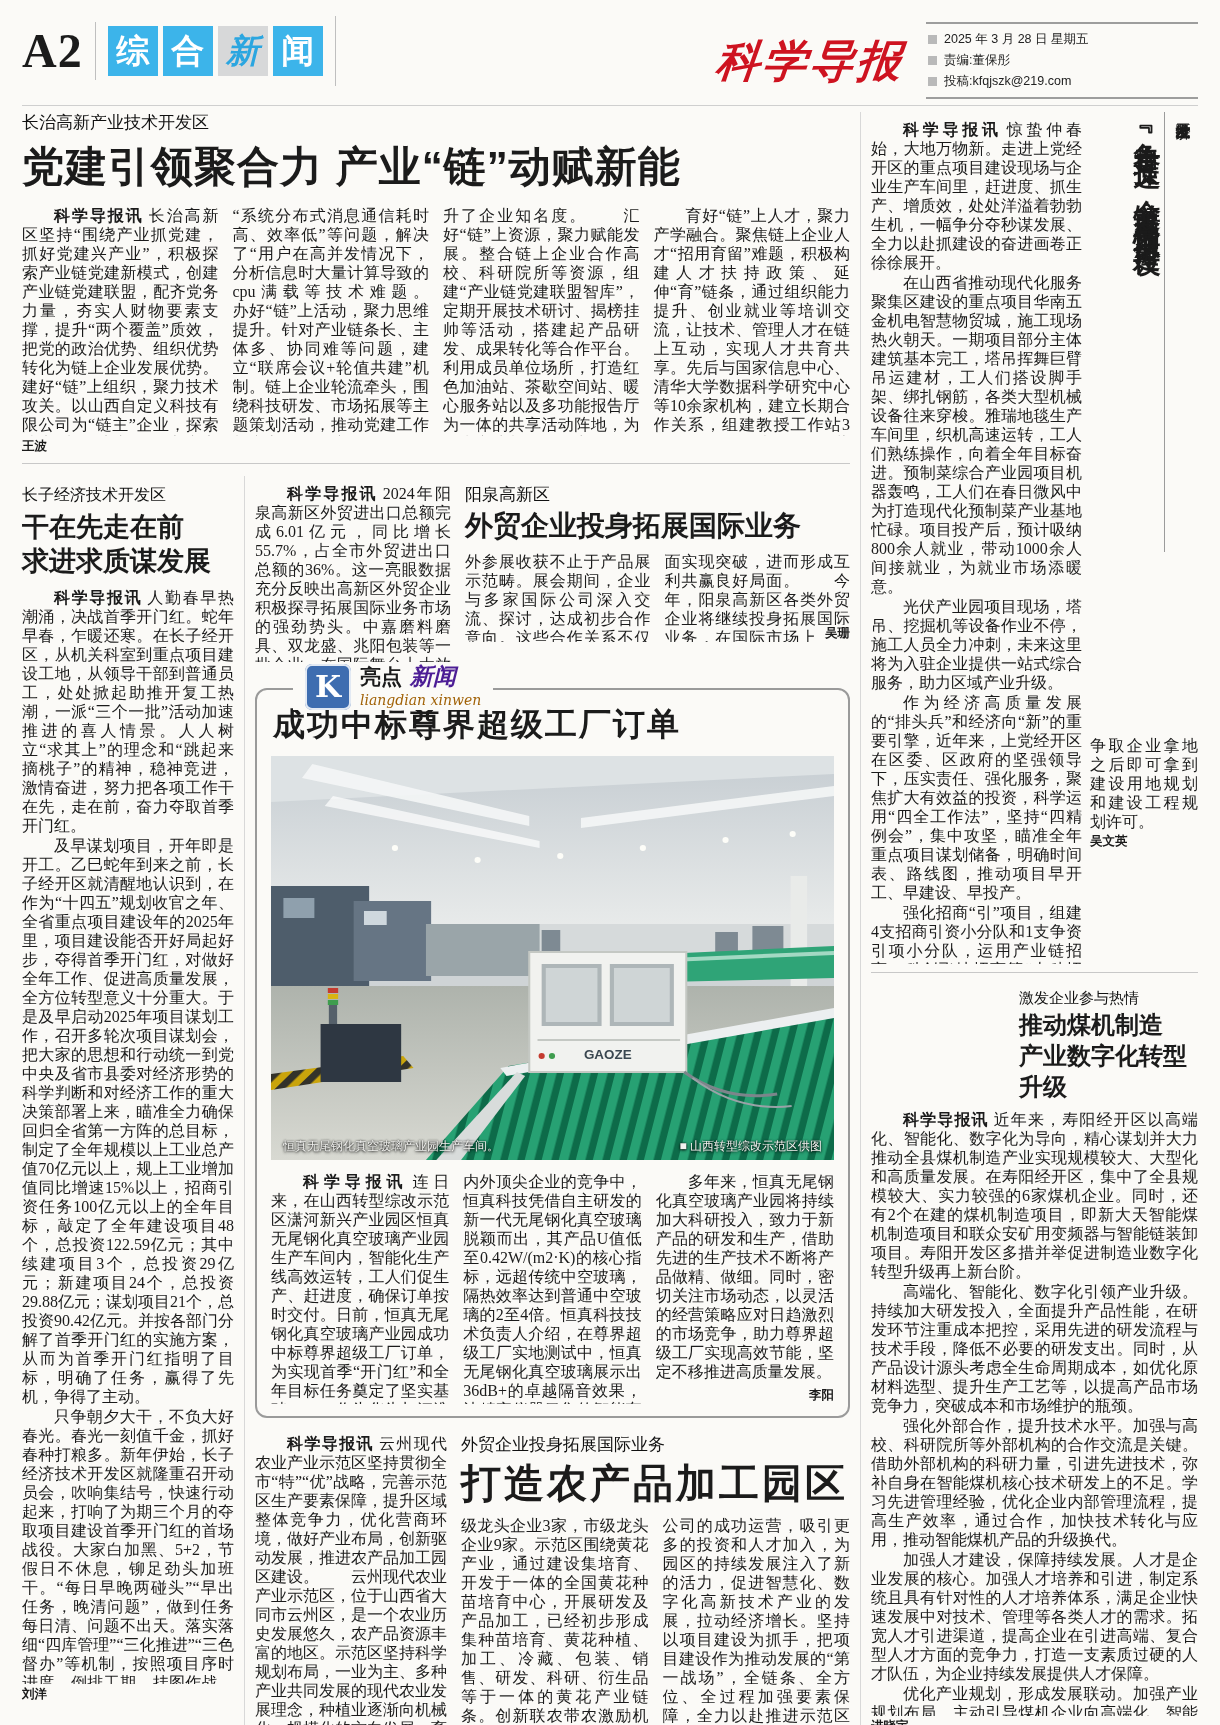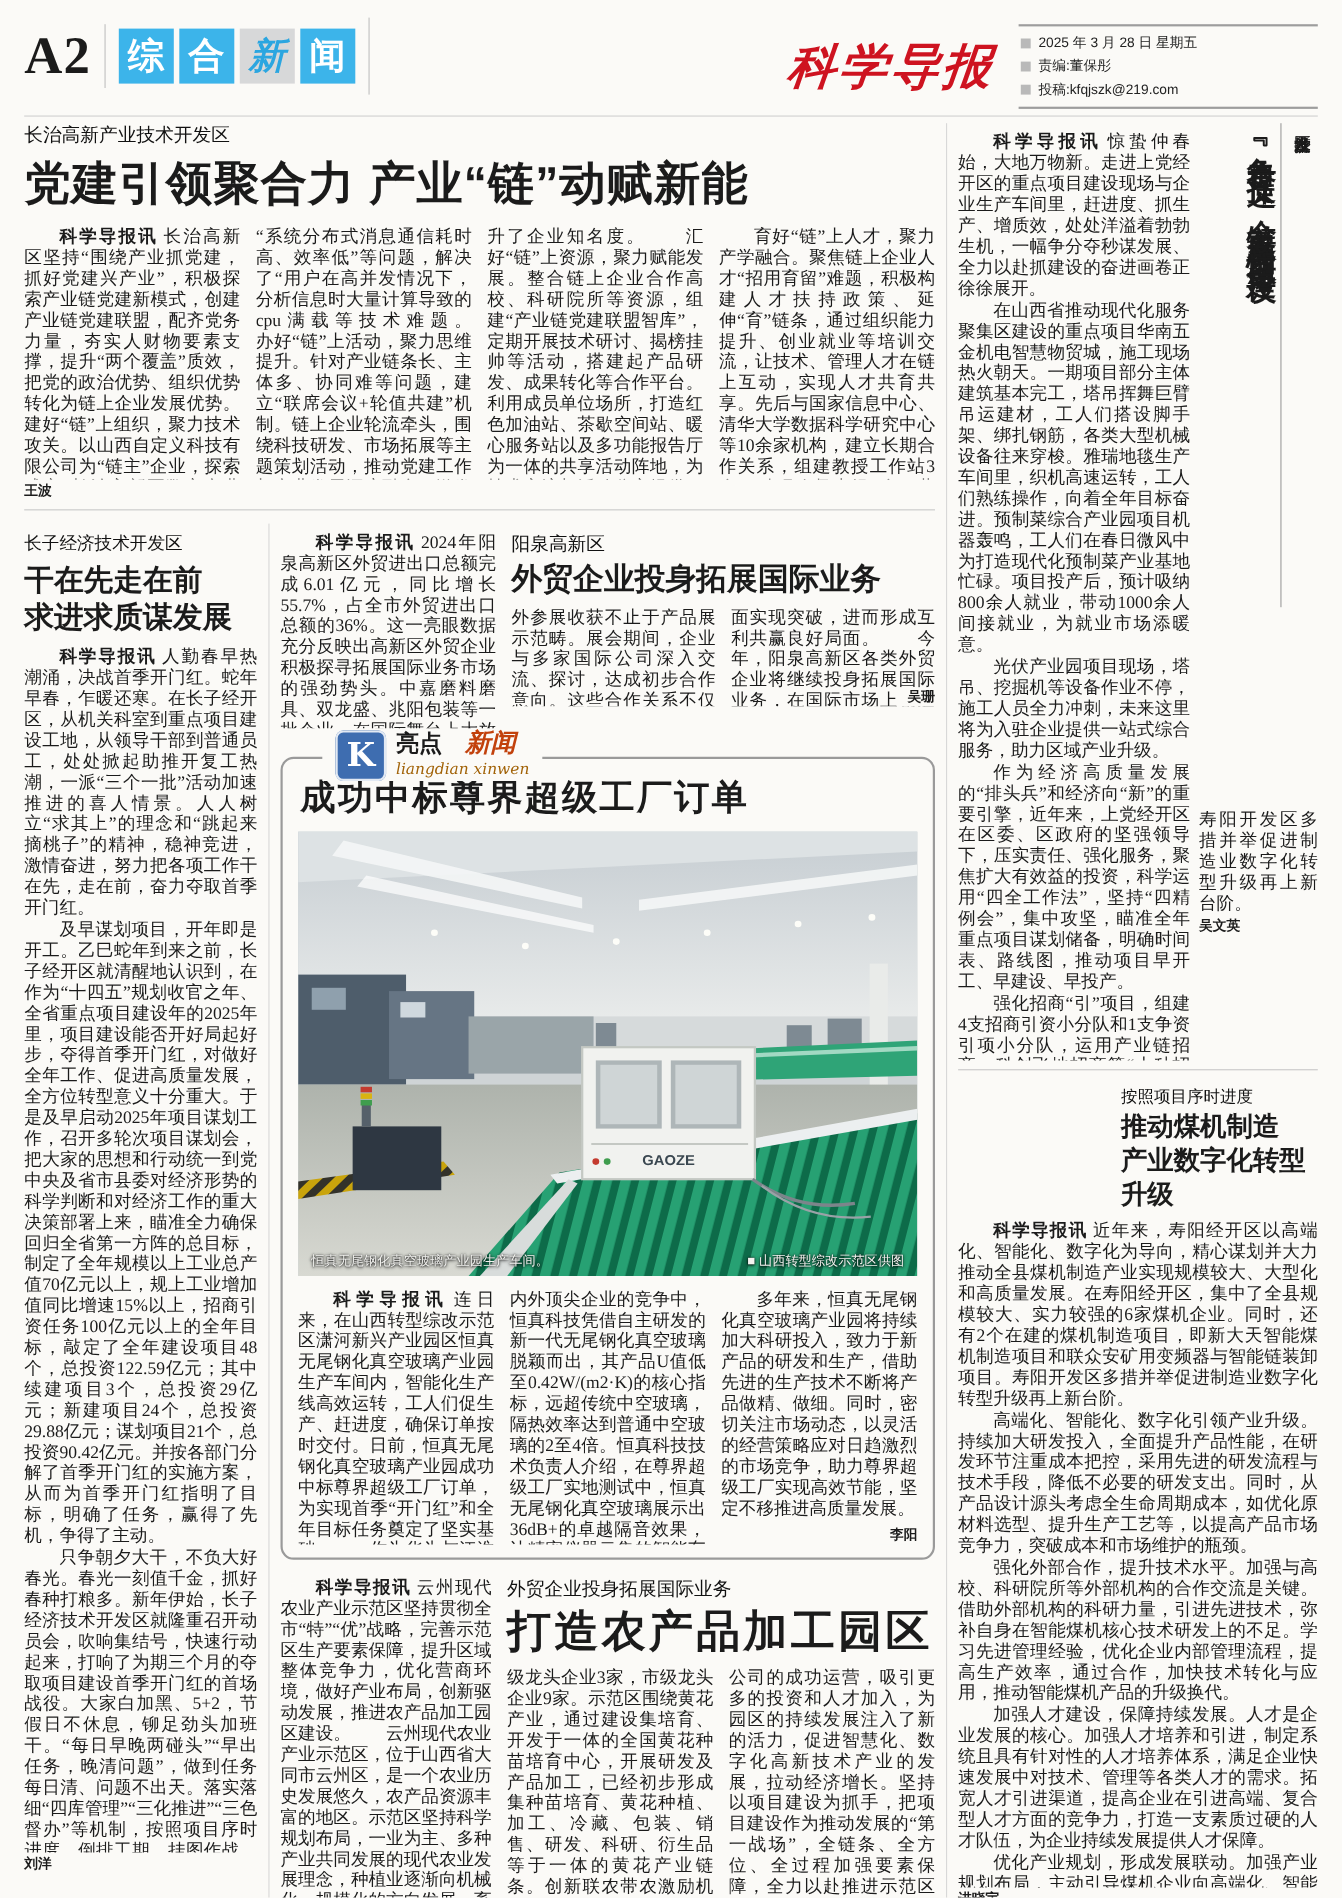--- a/index.html
+++ b/index.html
@@ -63,21 +63,21 @@
                  font-weight:700;font-size:12.5px;padding-left:10px;}
   
   .hl-box{border:2px solid #9a9a9a;border-radius:12px;margin-top:26px;
           padding:10px 14px 12px 14px;position:relative;}
   .hl-title{position:absolute;top:-26px;left:36px;background:#fbfaf7;
             padding:0 12px;display:flex;align-items:flex-start;gap:9px;}
   .k-tile{width:46px;height:46px;background:#3e6db0;border-radius:7px;color:#fff;
           text-align:center;font:700 30px/46px "DejaVu Serif",serif;
           box-shadow:inset 0 0 0 2px rgba(255,255,255,.85);}
   .hl-title-text .t1{font:900 21px/24px "Liberation Sans","DejaVu Sans",sans-serif;}
-  .hl-title-text .t2{font:700 italic 23px/24px "DejaVu Serif",serif;color:#c2410c;margin-left:21px;}
+  .hl-title-text .t2{font:700 italic 23px/24px "DejaVu Serif",serif;color:#4c1d95;margin-left:8px;}
   .hl-title-text .pinyin{font:italic 14px/18px "DejaVu Serif",serif;color:#a16207;margin-top:2px;}
   .hl-kicker{margin-top:10px;}
   .hl-head{font:900 32px/40px "Liberation Sans","DejaVu Sans",sans-serif;
            letter-spacing:2px;margin:4px 0 12px 2px;}
   .photo{height:404px;position:relative;overflow:hidden;background:#cfd4d6;}
   .photo svg{display:block;width:100%;height:100%;}
   .caption{position:absolute;left:12px;right:12px;bottom:5px;display:flex;
            justify-content:space-between;color:#f3f3f0;font-size:12px;
            font-family:"Liberation Sans","DejaVu Sans",sans-serif;
            text-shadow:0 1px 3px rgba(0,0,0,.9),0 0 2px rgba(0,0,0,.8);}
@@ -347,31 +347,31 @@
           <p>强化招商“引”项目，组建4支招商引资小分队和1支争资引项小分队，运用产业链招商、科创飞地招商等“十种招商”方式，发挥北京、深圳科创飞地及15亿元产业引导母基金作用，持续举办“鸿雁归巢”活动。目前，正积极与汇合集团研究院对接合作，建设特色智能感知产业生态集群的“智感谷”，首批梧桐引凤楼宇签约落地，奇芯光电、三帝科技、必晟学空、一飞智控等高科技企业入驻。</p>
           <p>精准调度“保”项目，大力推动存量项目落地提产达效，推行“四色”管理模式，扩充高能级园区储备，狠抓责任落实和要素保障，对项目实行全过程管理，一周一调度，确保早立项、早审批、早开工。</p>
 
         </div>
         <div class="sd-right">
           <div class="sd-top">
             <div class="v-head">『争春』提速　全链条服务加快项目建设</div>
             <div class="v-kicker">上党经济技术开发区</div>
           </div>
           <div class="sd-tail">
-            <p>寿阳开发区多措并举促进制造业数字化转型升级再上新台阶。</p>
+            <p>争取企业拿地之后即可拿到建设用地规划和建设工程规划许可。</p>
             <div class="byline">吴文英</div>
           </div>
         </div>
       </section>
 
       <hr class="hrule">
 
       <section class="sy">
         <div class="sy-headblock">
-          <div class="kicker" style="font-size:15px;">按照项目序时进度</div>
+          <div class="kicker" style="font-size:15px;">激发企业参与热情</div>
           <div class="sy-head">
             <div>推动煤机制造</div>
             <div>产业数字化转型升级</div>
           </div>
         </div>
         <div class="sy-body clip">
           <p><b class="wire">科学导报讯</b><span>近年来，寿阳经开区以高端化、智能化、数字化为导向，精心谋划并大力推动全县煤机制造产业实现规模较大、大型化和高质量发展。在寿阳经开区，集中了全县规模较大、实力较强的6家煤机企业。同时，还有2个在建的煤机制造项目，即新大天智能煤机制造项目和联众安矿用变频器与智能链装卸项目。寿阳开发区多措并举促进制造业数字化转型升级再上新台阶。</span></p>
           <p>高端化、智能化、数字化引领产业升级。持续加大研发投入，全面提升产品性能，在研发环节注重成本把控，采用先进的研发流程与技术手段，降低不必要的研发支出。同时，从产品设计源头考虑全生命周期成本，如优化原材料选型、提升生产工艺等，以提高产品市场竞争力，突破成本和市场维护的瓶颈。</p>
           <p>强化外部合作，提升技术水平。加强与高校、科研院所等外部机构的合作交流是关键。借助外部机构的科研力量，引进先进技术，弥补自身在智能煤机核心技术研发上的不足。学习先进管理经验，优化企业内部管理流程，提高生产效率，通过合作，加快技术转化与应用，推动智能煤机产品的升级换代。</p>
           <p>加强人才建设，保障持续发展。人才是企业发展的核心。加强人才培养和引进，制定系统且具有针对性的人才培养体系，满足企业快速发展中对技术、管理等各类人才的需求。拓宽人才引进渠道，提高企业在引进高端、复合型人才方面的竞争力，打造一支素质过硬的人才队伍，为企业持续发展提供人才保障。</p>

